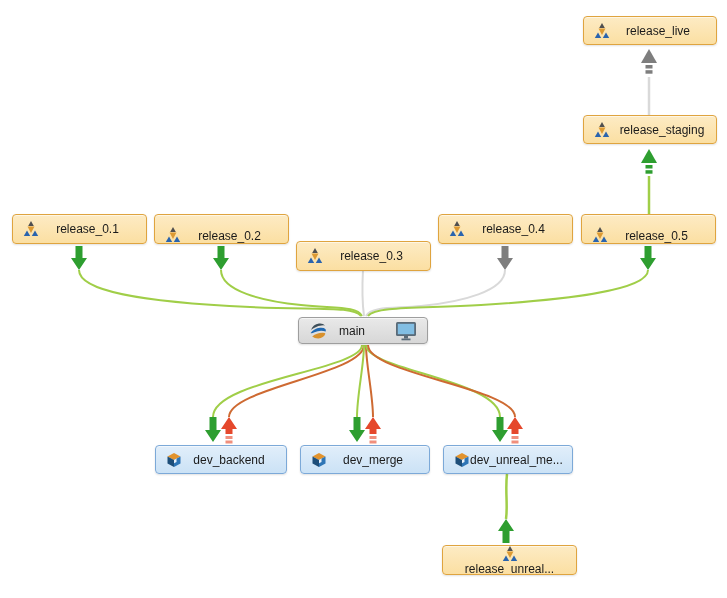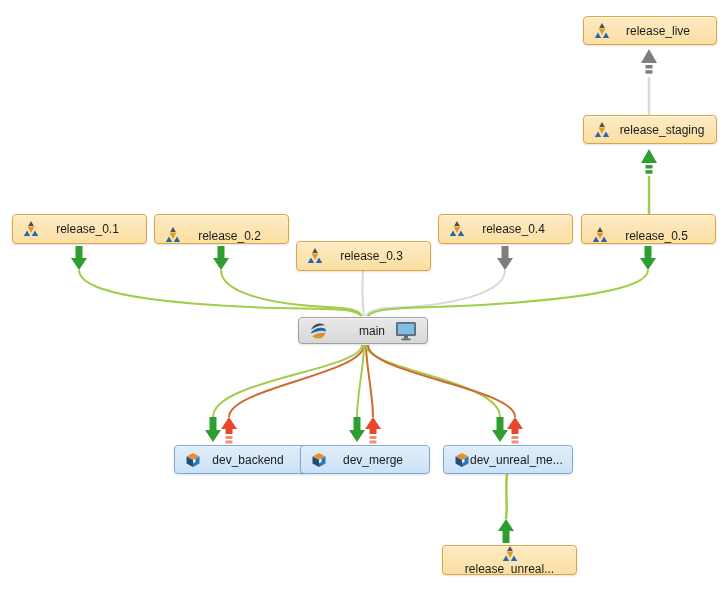--- a/index.html
+++ b/index.html
@@ -35,32 +35,32 @@
     border-color:var(--release-border);
   }
   .node.dev{
     background:linear-gradient(#E1EEFA,#CBE2F6);
     border-color:var(--dev-border);
   }
   .node.main{
     background:linear-gradient(#E9E9E9,#D7D7D7);
     border-color:var(--main-border);
   }
-  .node.main .label{flex:0 0 auto;margin-left:32px;text-align:left;}
+  .node.main .label{flex:0 0 auto;margin-left:12px;text-align:left;}
   .node.main .icon.right{margin-left:auto;}
   
   .n-release-live   {left:583px;top:16px; width:134px;height:29px;}
   .n-release-staging{left:583px;top:115px;width:134px;height:29px;gap:8px;}
   .n-release-01{left:12px; top:214px;width:135px;height:30px;}
   .n-release-02{left:154px;top:214px;width:135px;height:30px;align-items:flex-end;}
   .n-release-03{left:296px;top:214px;width:135px;height:30px;margin-top:27px;}
   .n-release-04{left:438px;top:214px;width:135px;height:30px;justify-content:flex-end;}
   .n-release-05{left:581px;top:214px;width:135px;height:30px;align-items:flex-end;}
   .n-main{left:298px;top:317px;width:130px;height:27px;}
-  .n-dev-backend{left:155px;top:445px;width:132px;height:29px;margin-left:19px;}
+  .n-dev-backend{left:155px;top:445px;width:132px;height:29px;}
   .n-dev-merge  {left:300px;top:445px;width:130px;height:29px;}
   .n-dev-unreal {left:443px;top:445px;width:130px;height:29px;}
   .n-release-unreal{left:442px;top:545px;width:135px;height:30px;flex-direction:column;}
 </style>
 </head>
 <body>
 
 <div id="canvas">
 
   <svg class="links" width="727" height="598" viewBox="0 0 727 598">

